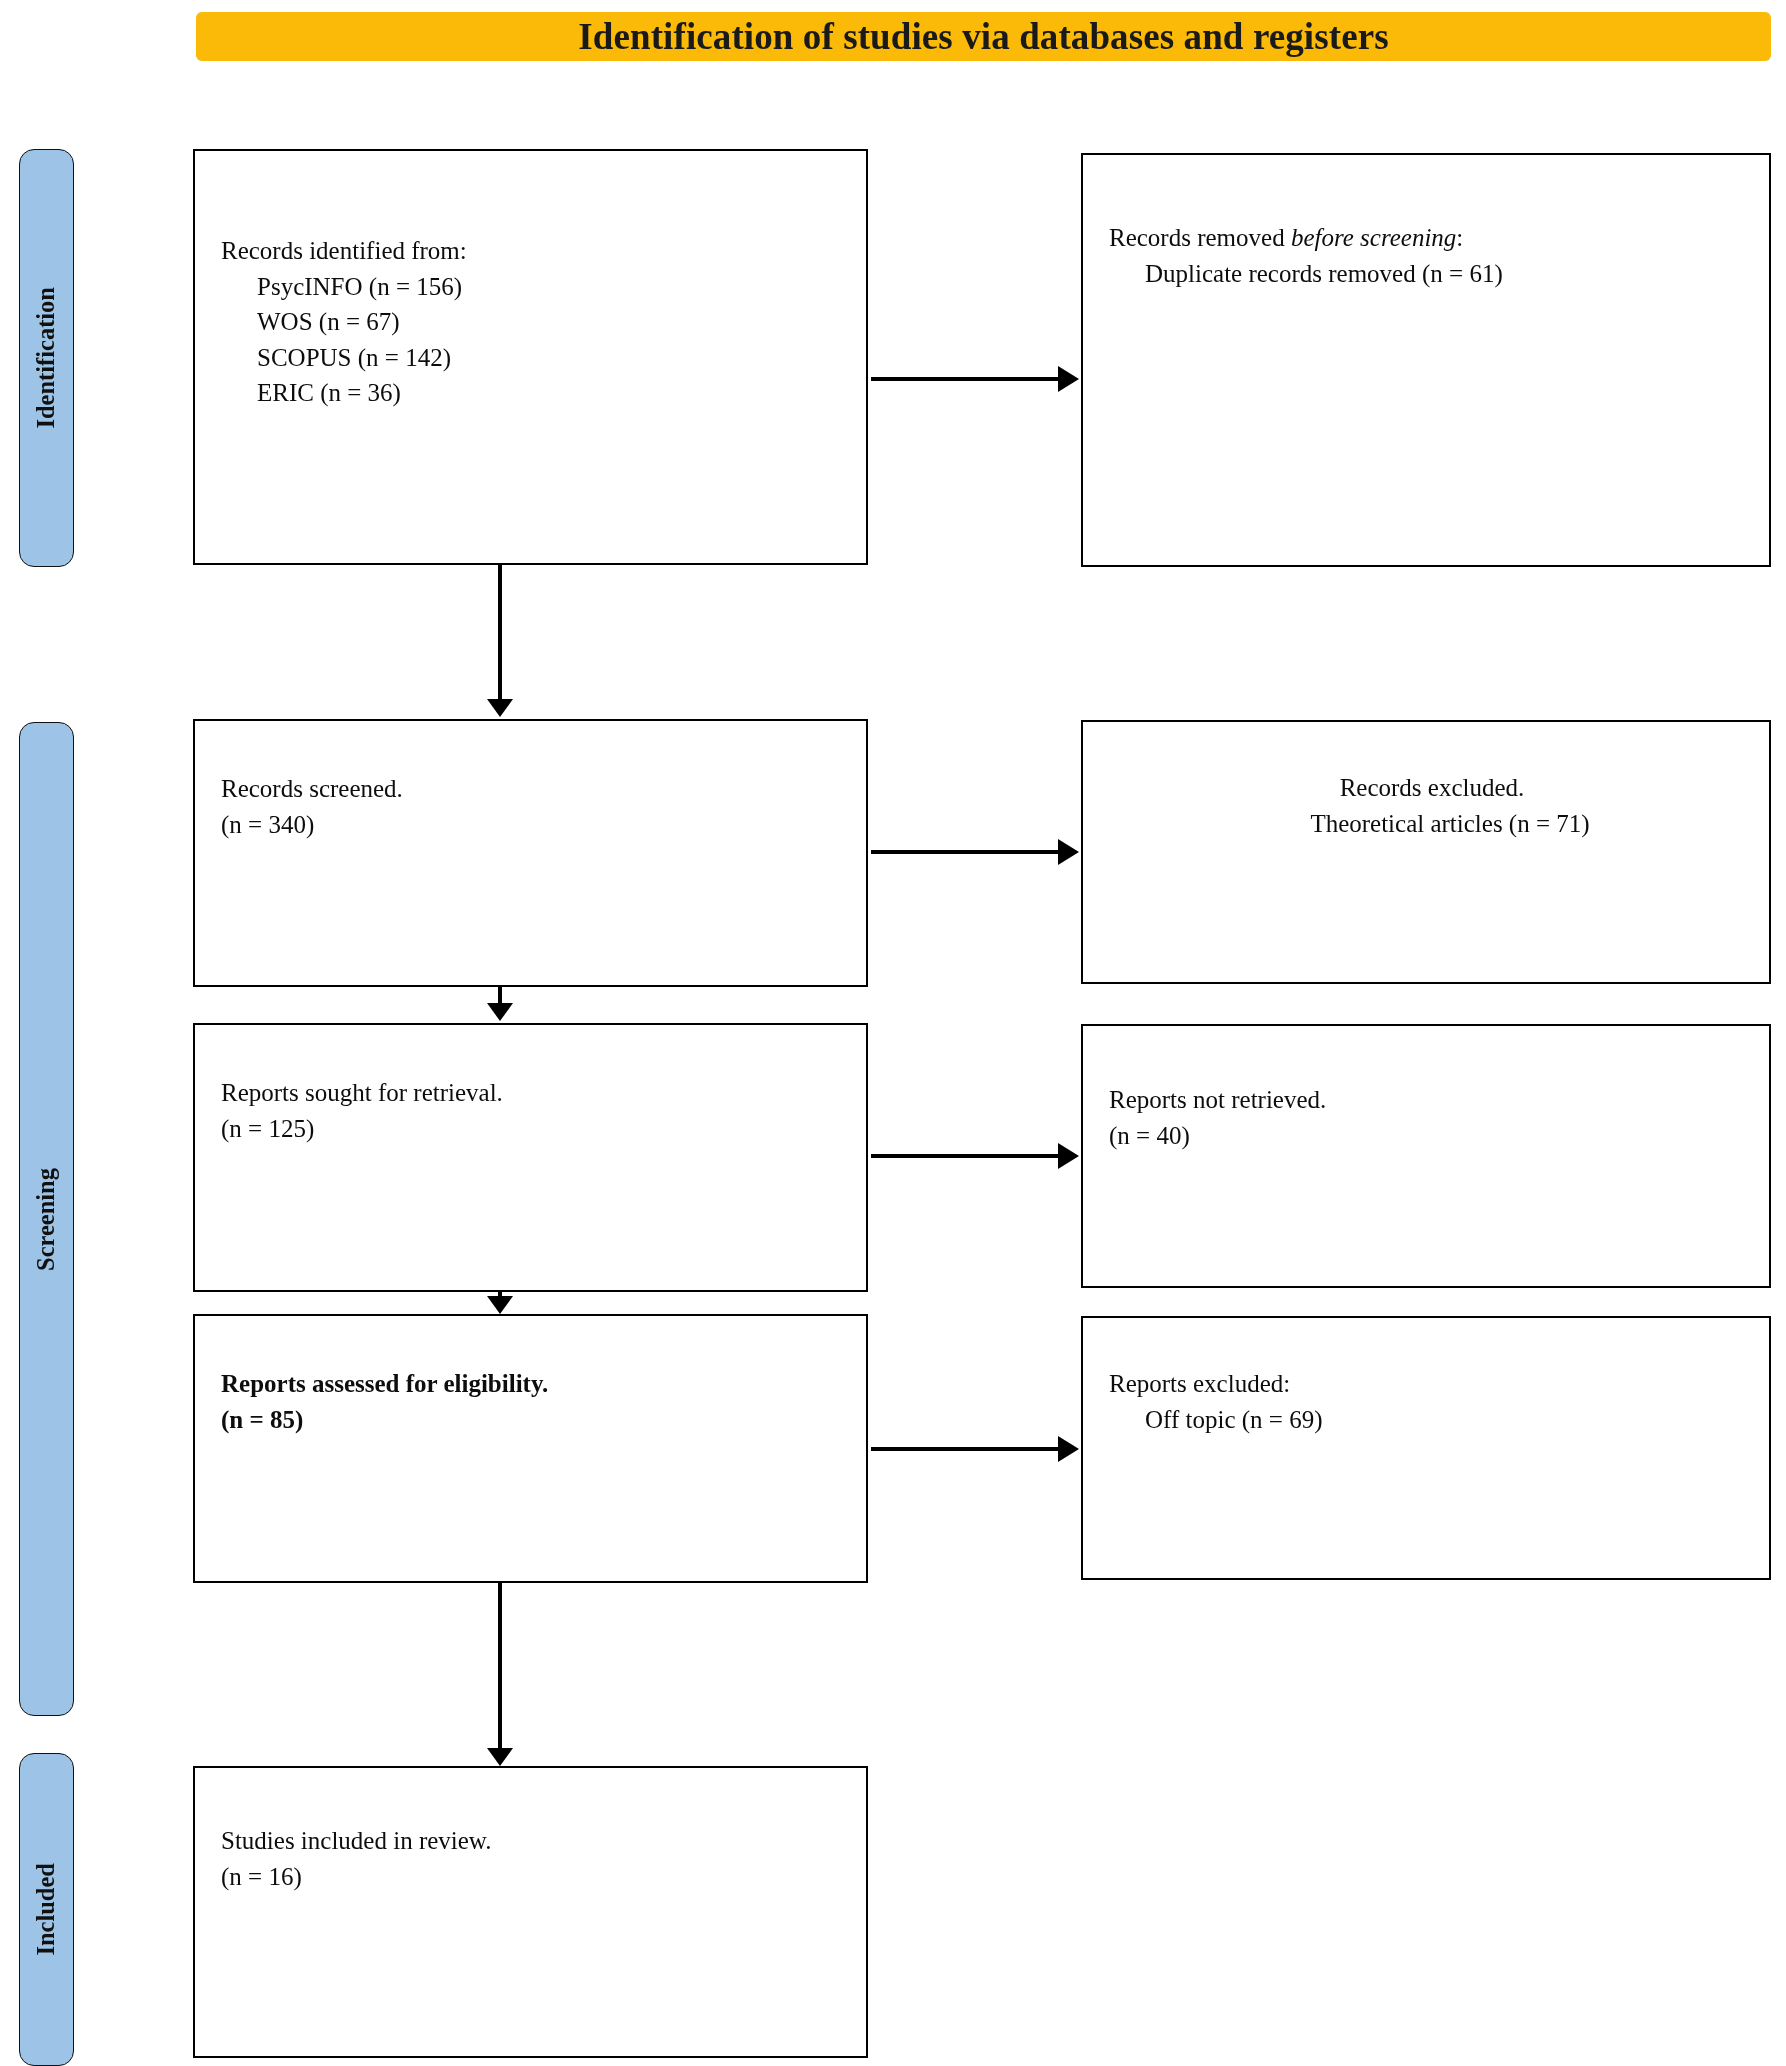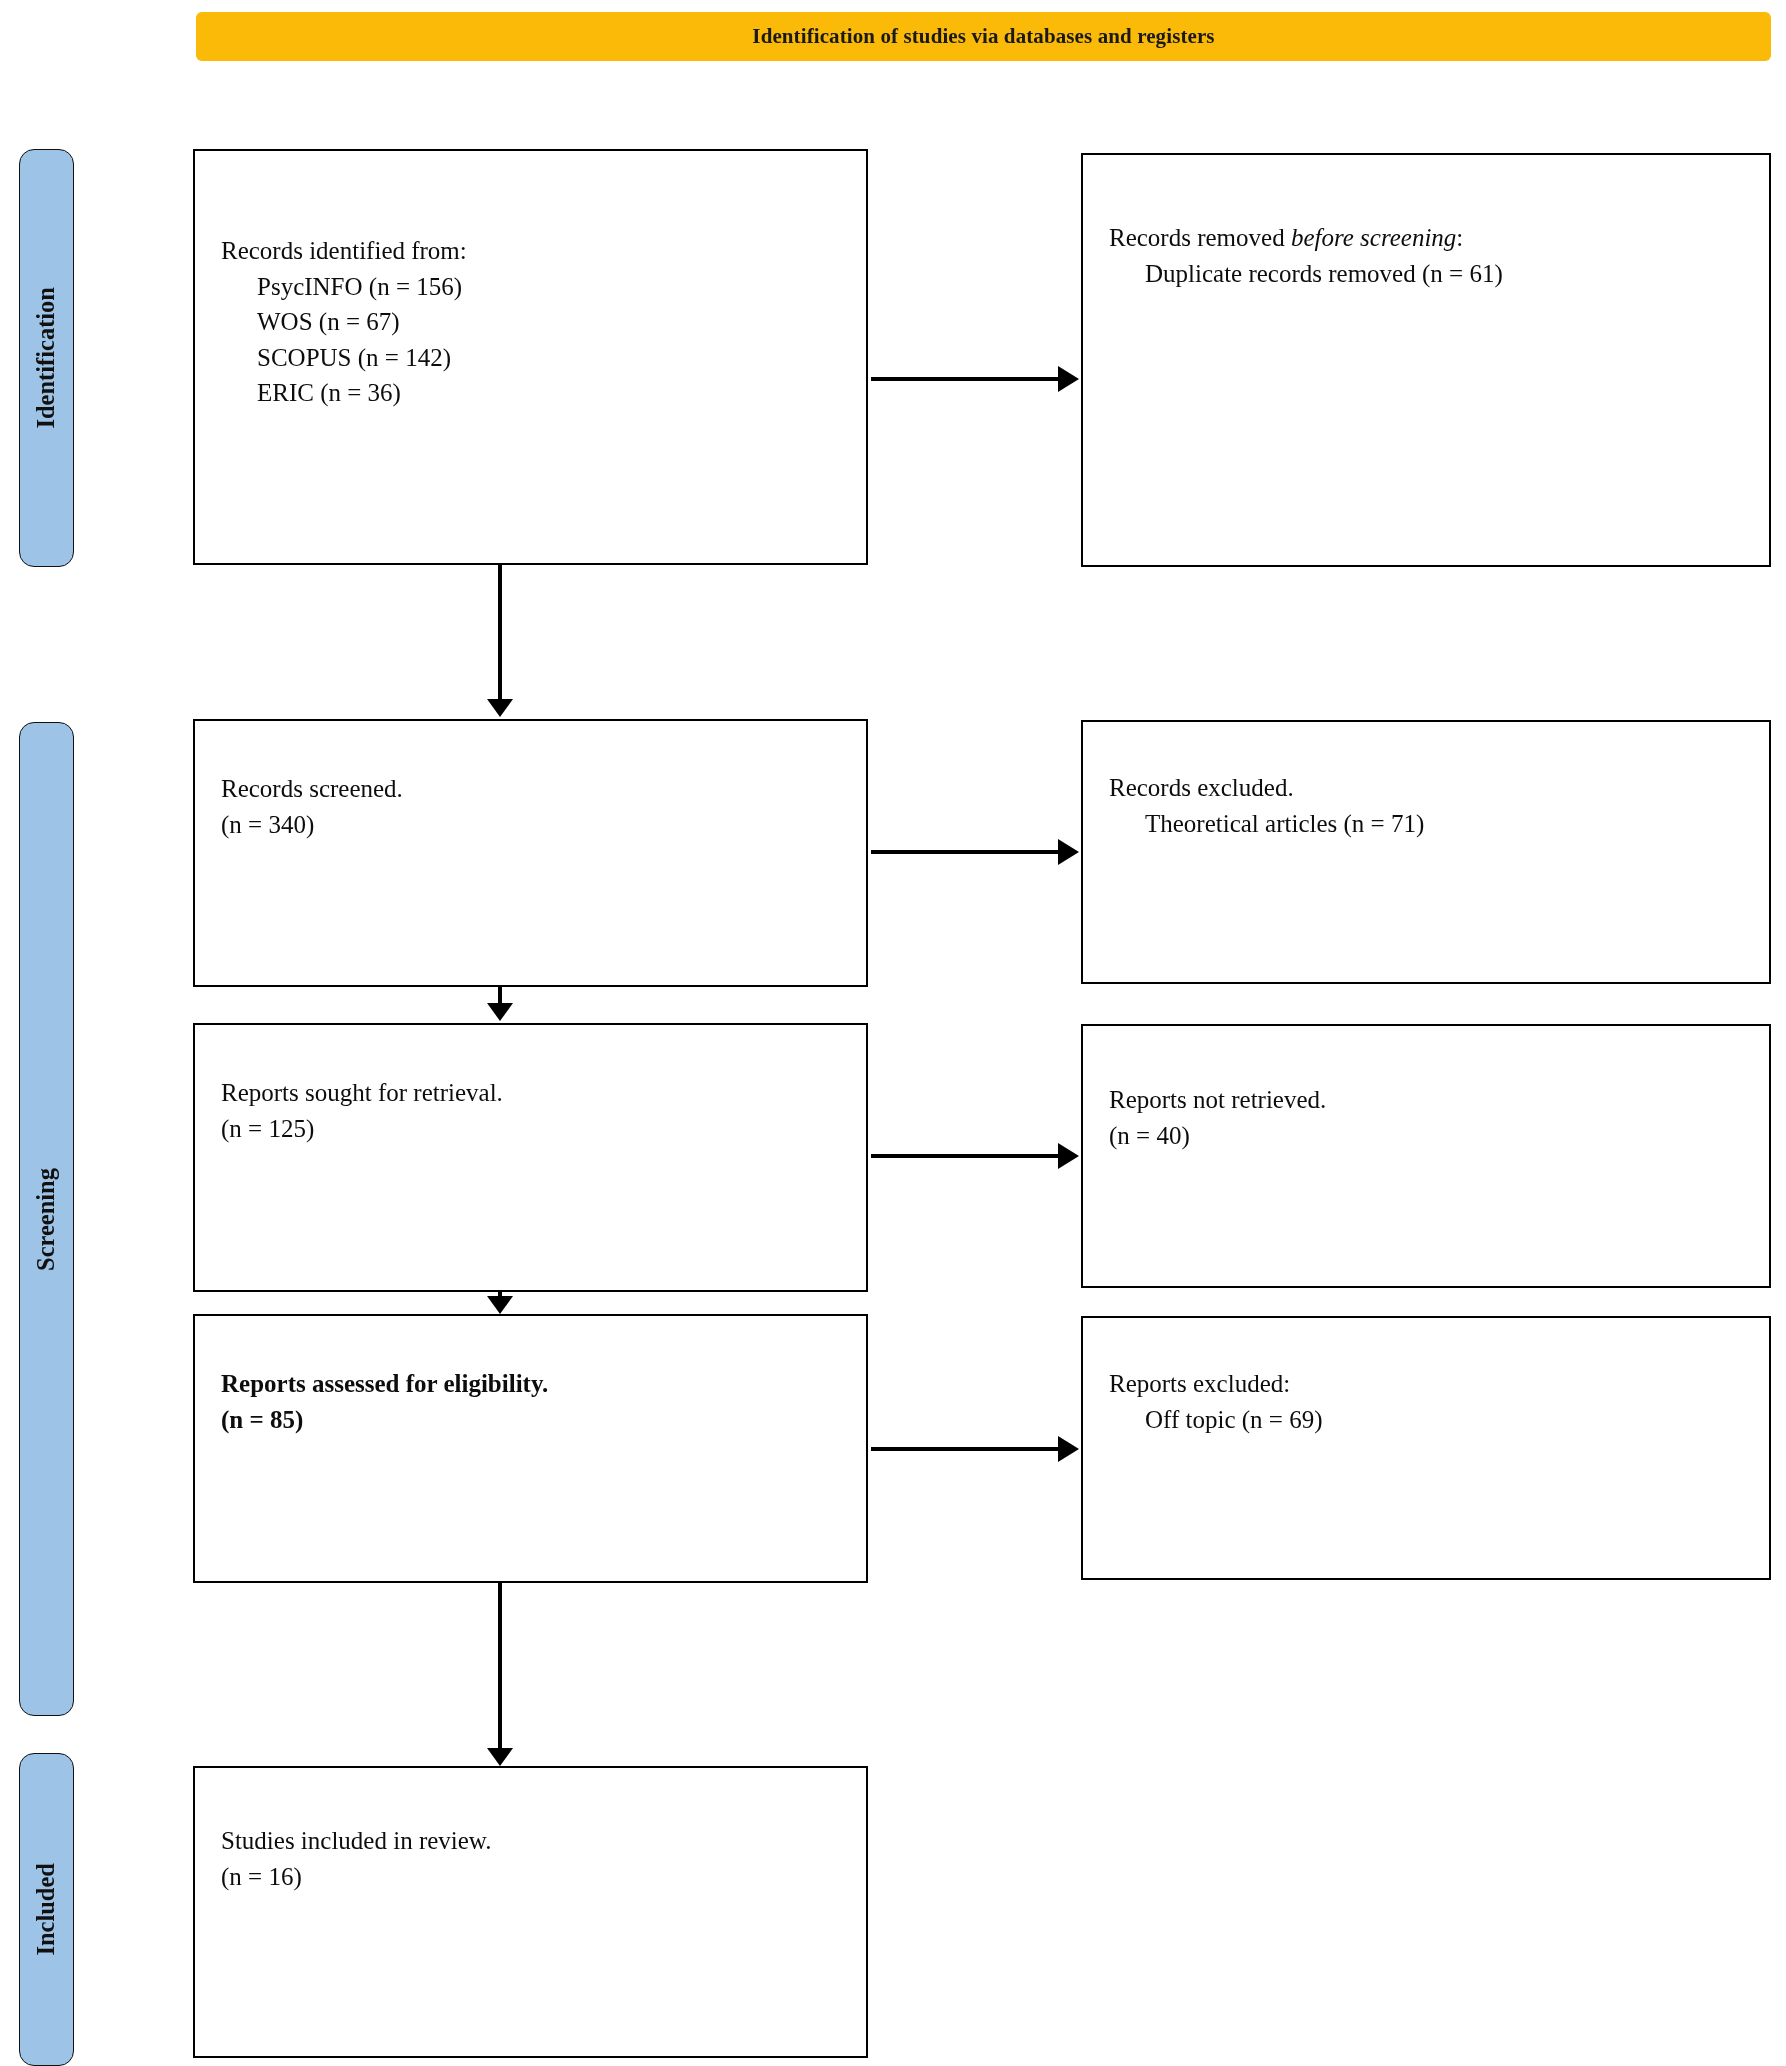--- a/index.html
+++ b/index.html
@@ -7,21 +7,21 @@
   body{font-family:"Liberation Serif","DejaVu Serif",serif;}
   #stage{position:relative;width:1787px;height:2066px;background:#fff;overflow:hidden;}
 
   
   .header-bar{
     position:absolute;left:196px;top:11.7px;width:1575px;height:49px;
     background:#FBBA07;border-radius:5.8px;
     display:flex;align-items:center;justify-content:center;
   }
   .header-bar .title{
-    font-size:21px;font-weight:bold;color:#1a1a1a;letter-spacing:0.1px;
+    font-size:37px;font-weight:bold;color:#1a1a1a;letter-spacing:0.1px;
     font-family:"Liberation Serif","DejaVu Serif",serif;
   }
 
   
   .stage-label{
     position:absolute;left:18.7px;width:53px;
     background:#9DC3E6;border:1.8px solid #111;border-radius:15px;
     display:flex;align-items:center;justify-content:center;
   }
   .stage-label span{
@@ -60,21 +60,21 @@
   #box-assessed{top:1314px;height:269px;}
   #box-assessed .body{top:50px;font-weight:bold;}
   #box-included{top:1766px;height:292px;}
   #box-included .body{top:55px;}
 
   
   .col-right{left:1081px;width:690px;}
   #box-removed{top:153px;height:414px;}
   #box-removed .body{top:65px;}
   #box-excluded-records{top:720px;height:264px;}
-  #box-excluded-records .body{top:48px;}
+  #box-excluded-records .body{top:48px;text-align:center;}
   #box-not-retrieved{top:1024px;height:264px;}
   #box-not-retrieved .body{top:56px;}
   #box-excluded-reports{top:1316px;height:264px;}
   #box-excluded-reports .body{top:48px;}
 
   
   .arrow-v{position:absolute;width:4.1px;background:#000;}
   .arrow-v::after{
     content:"";position:absolute;left:50%;bottom:-17.5px;transform:translateX(-50%);
     border-left:13px solid transparent;border-right:13px solid transparent;

